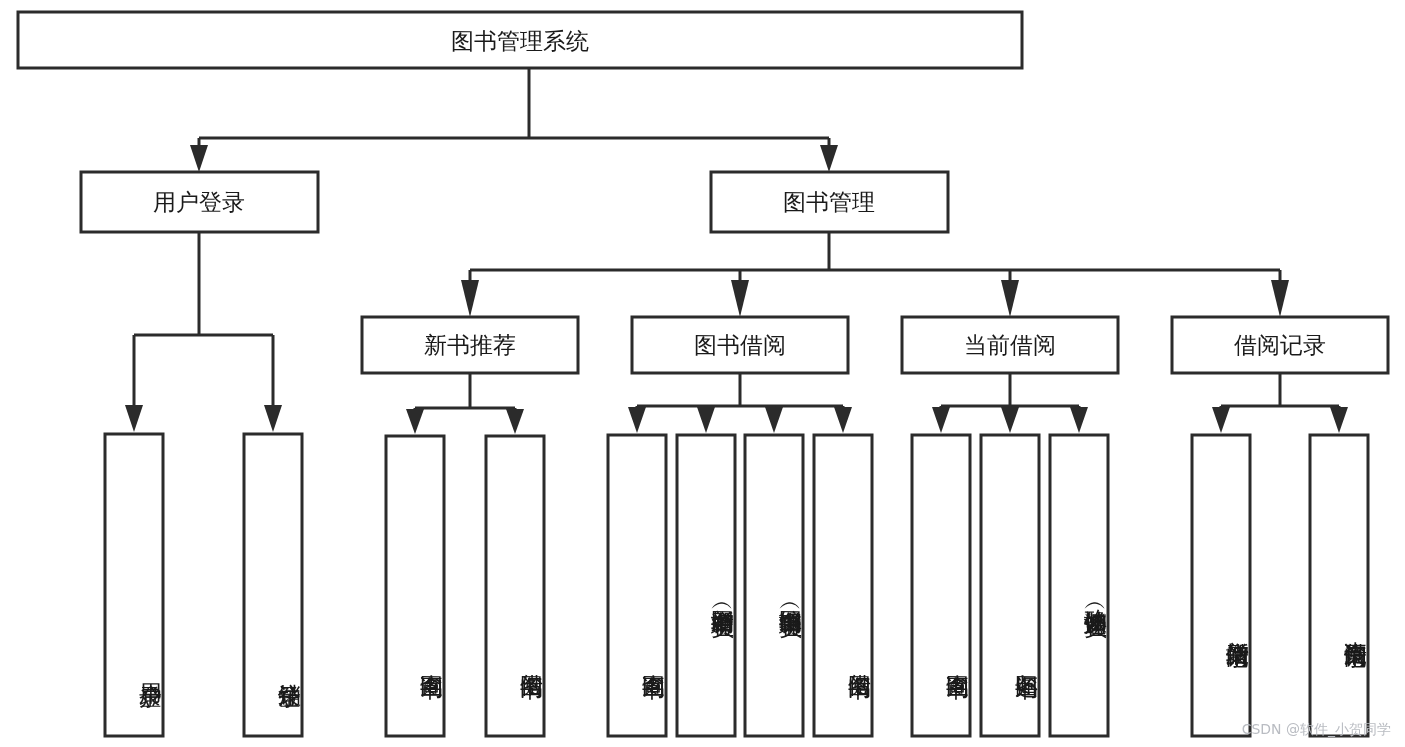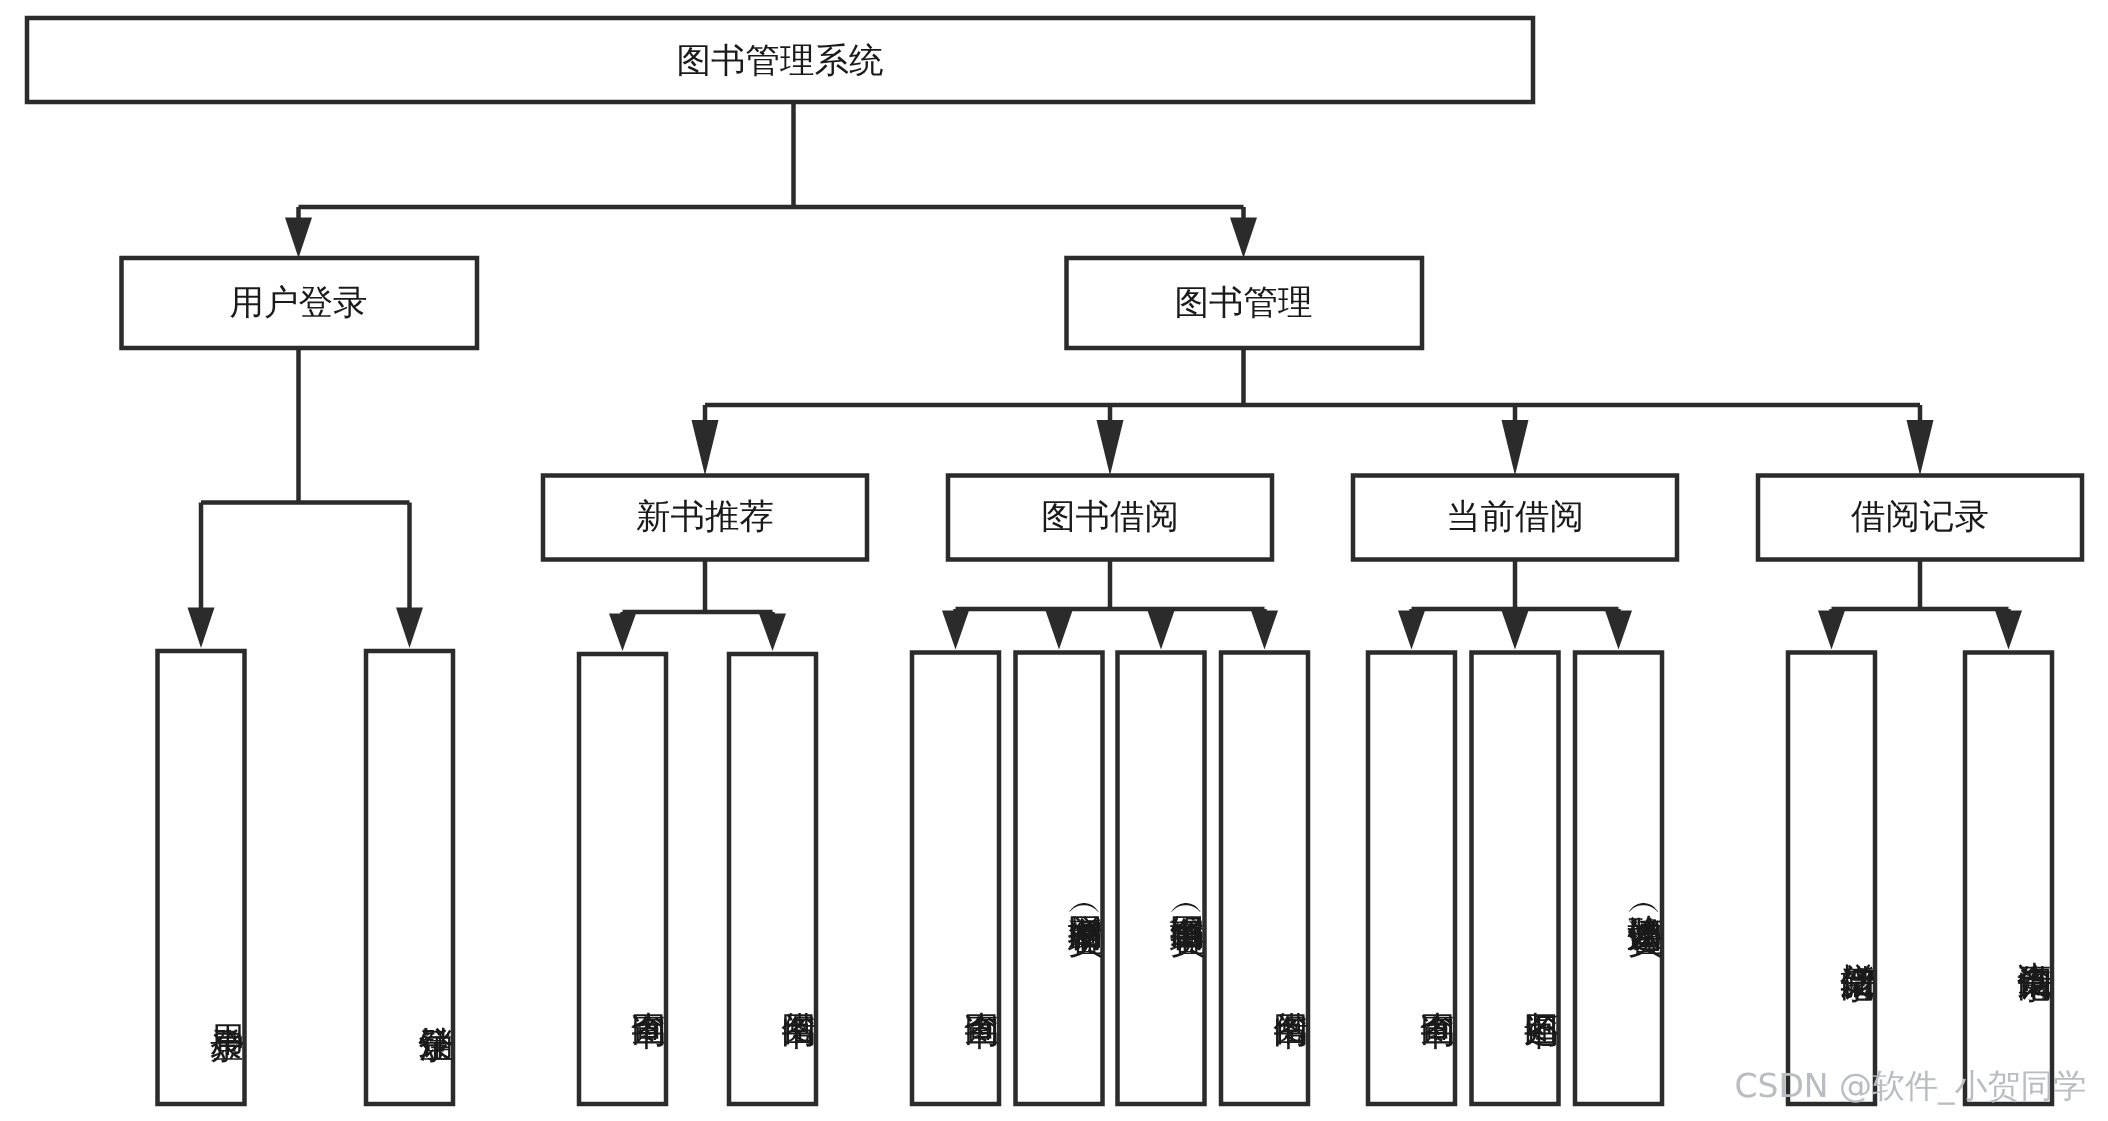--- a/index.html
+++ b/index.html
@@ -58,21 +58,21 @@
     text-orientation: upright;
     letter-spacing: 1px;
     white-space: pre;
     pointer-events: none;
   }
   .watermark {
     position: absolute;
     right: 14px;
     bottom: 8px;
     font-family: "DejaVu Sans", "Liberation Sans", sans-serif;
-    font-size: 22px;
+    font-size: 14px;
     color: #b9bcc2;
     white-space: nowrap;
     user-select: none;
   }
 </style>
 </head>
 <body>
 
 <div id="diagram-root">
 

